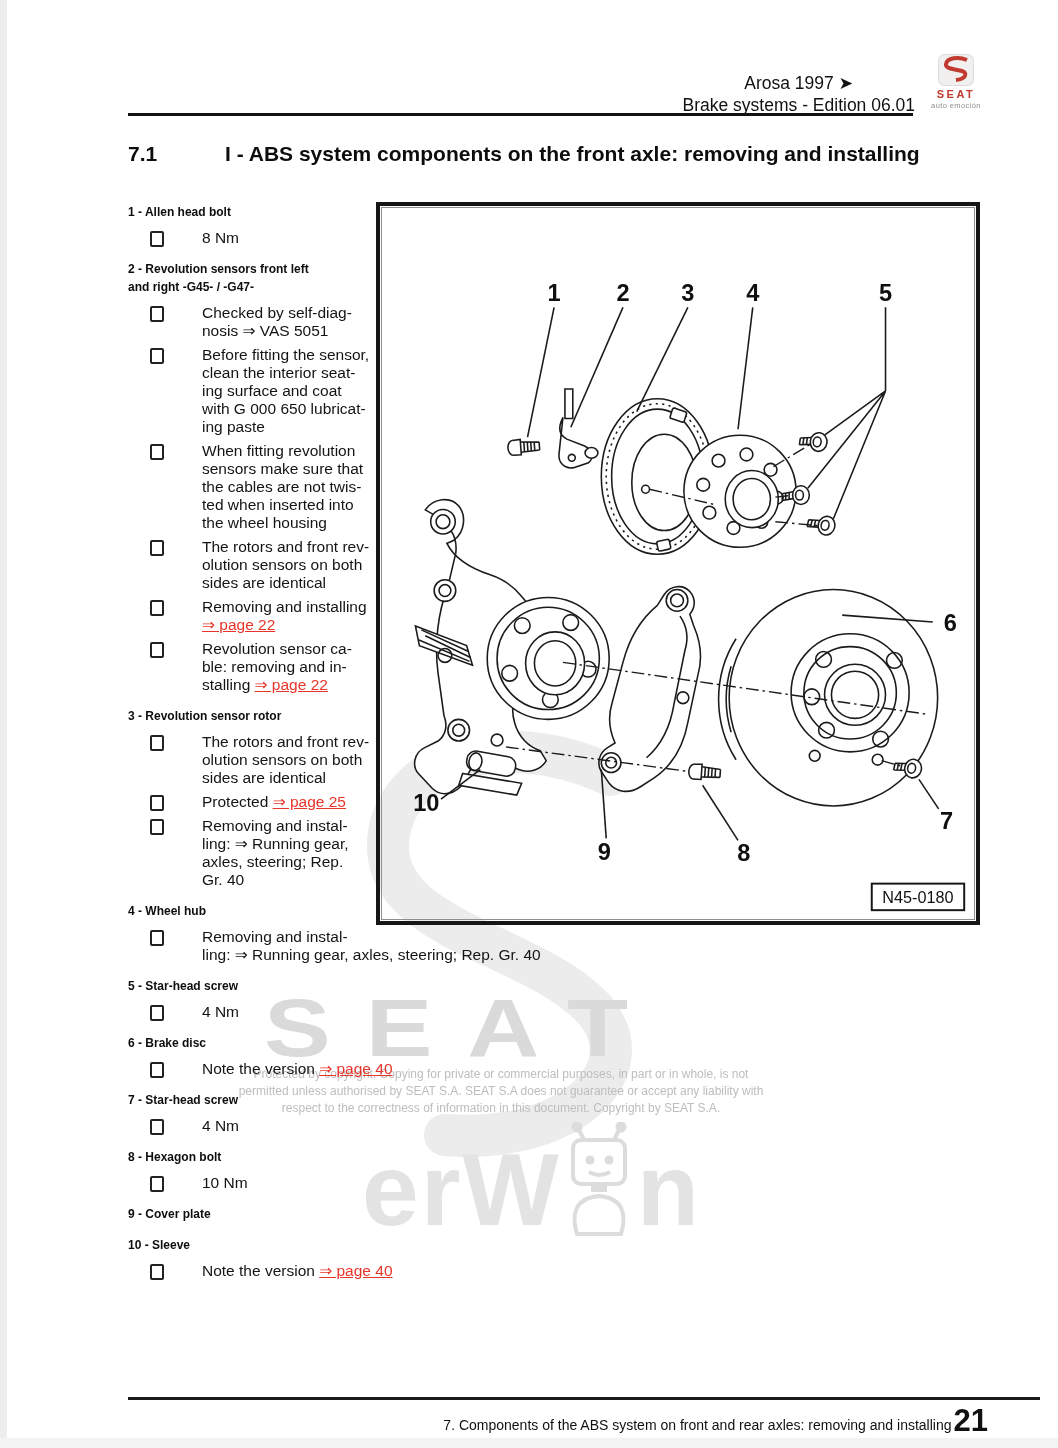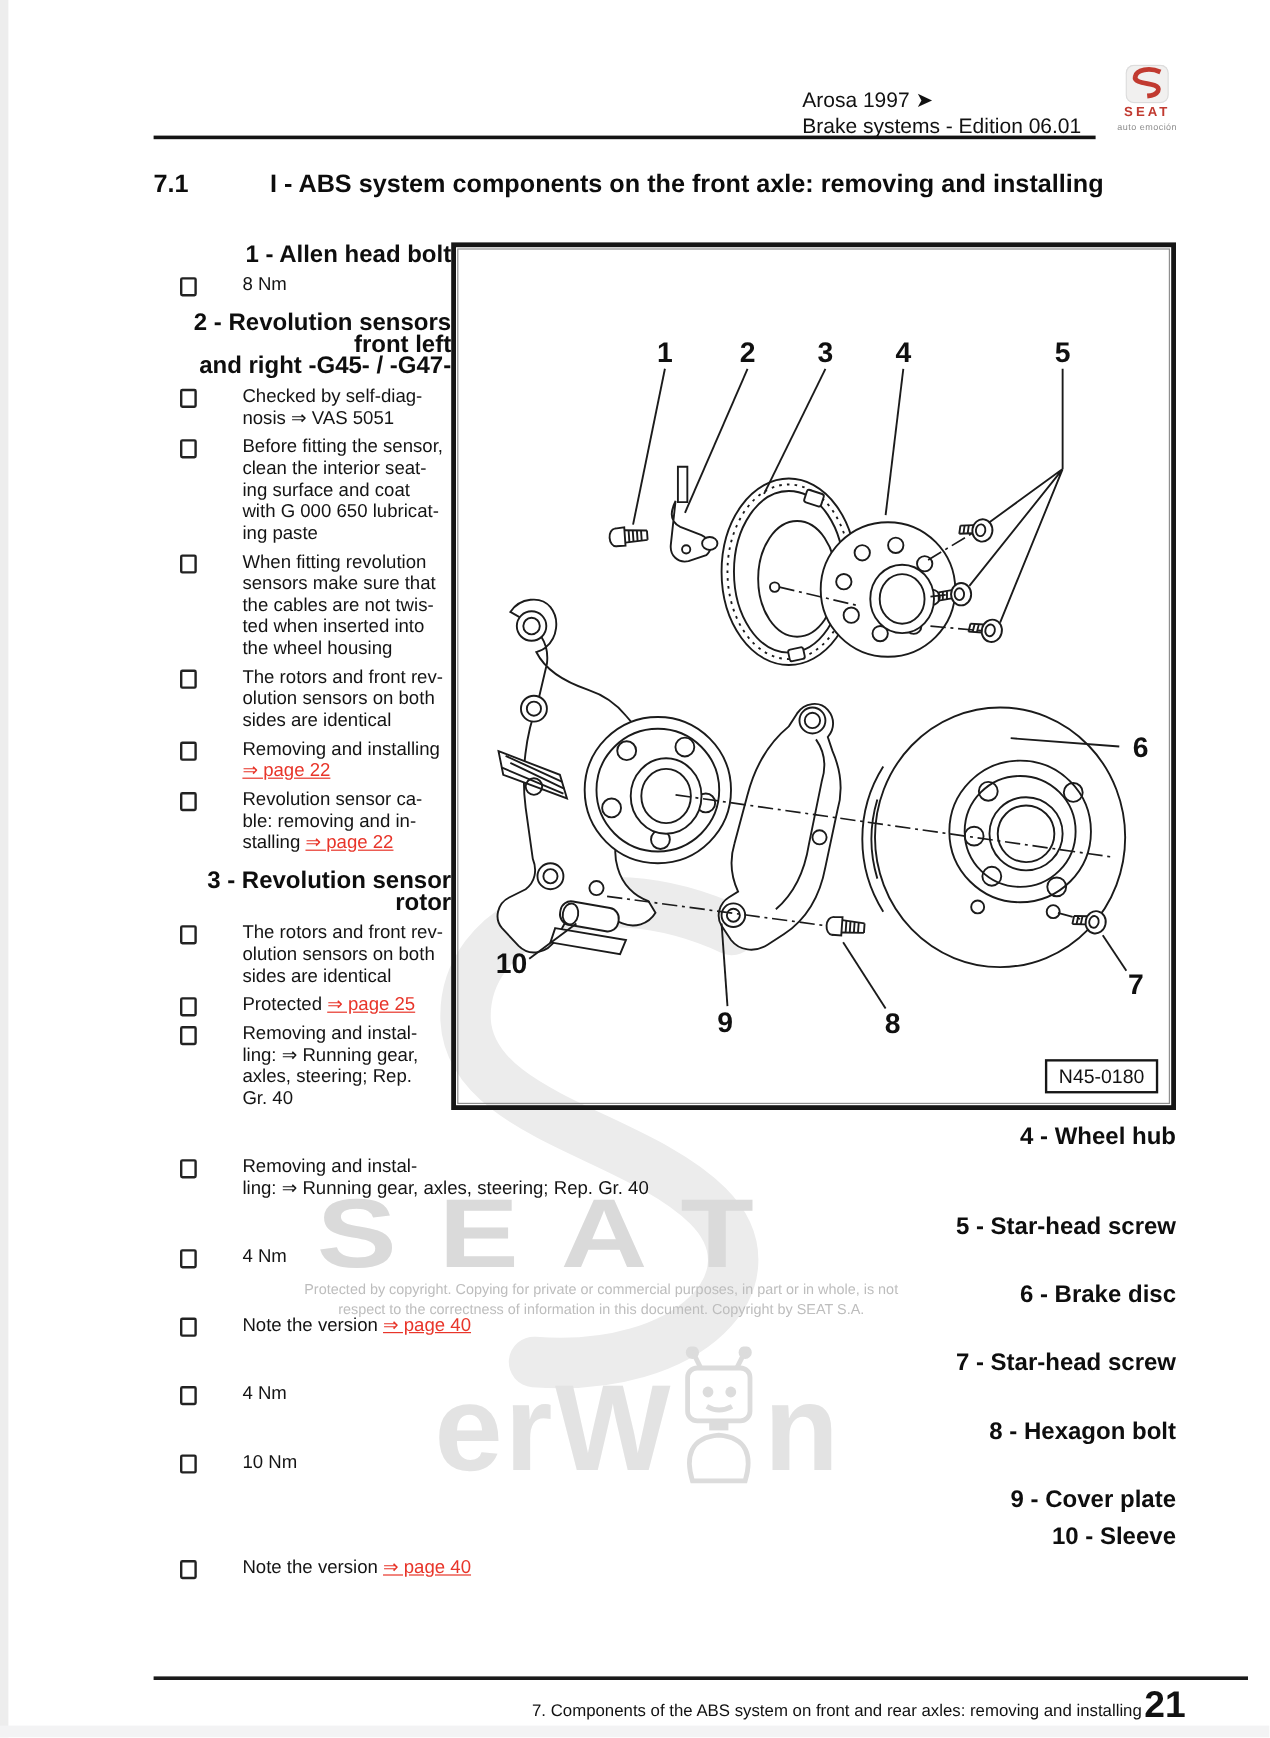--- a/index.html
+++ b/index.html
@@ -5,21 +5,21 @@
   html,body{margin:0;padding:0;}
   body{
     width:1058px;height:1448px;position:relative;overflow:hidden;
     background:#ffffff;font-family:"Liberation Sans", sans-serif;color:#161616;
   }
   
   .edge-left{position:absolute;left:0;top:0;width:7px;height:1448px;background:#ededed;}
   .edge-bottom{position:absolute;left:0;top:1438px;width:1058px;height:10px;background:#f3f3f4;}
 
   
-  .hdr-text{position:absolute;top:72px;right:157px;text-align:left;line-height:22px;font-size:17.5px;color:#111;}
+  .hdr-text{position:absolute;top:72px;right:143px;text-align:center;line-height:22px;font-size:17.5px;color:#111;}
   .brand{position:absolute;top:54px;left:923px;width:66px;text-align:center;}
   .brand .tile{width:36px;height:32px;margin:0 auto;border-radius:7px;background:#f1f0ef;position:relative;overflow:hidden;box-shadow:0 0 0 1px #dcdcdc inset;}
   .brand .sname{font-size:11px;font-weight:bold;color:#c13a30;letter-spacing:2.5px;margin-top:2px;}
   .brand .stag{font-size:7.5px;color:#8d8d8d;letter-spacing:.4px;margin-top:1px;}
   .hdr-rule{position:absolute;top:113px;left:128px;width:785px;height:3px;background:#141414;}
 
   
   .page-title{position:absolute;top:142px;left:128px;font-size:21px;font-weight:bold;color:#0d0d0d;}
   .page-title .sec{display:inline-block;width:97px;}
 
@@ -28,21 +28,21 @@
   .wm-seat-text{top:988px;left:264px;font-size:97px;font-weight:bold;color:#dadada;letter-spacing:34px;transform:scale(1.03,.84);transform-origin:left top;line-height:95px;}
   .wm-erwin{top:1122px;left:362px;display:flex;align-items:flex-end;color:#e3e3e3;font-size:102px;font-weight:bold;line-height:100px;letter-spacing:2px;}
   .wm-copy{top:1066px;left:128px;width:746px;text-align:center;font-size:12px;line-height:17px;color:#bdbdbd;}
 
   
   .content{position:absolute;left:128px;top:202px;width:852px;z-index:1;}
   .figurebox{float:right;width:604px;height:723px;box-sizing:border-box;border:4px solid #161616;position:relative;background:transparent;}
   .figinner{position:absolute;inset:1px;border:1px solid #8f8f8f;}
   .figurebox svg{position:absolute;inset:2px;width:594px;height:713px;}
 
-  .part-title{font-size:20px;font-weight:bold;line-height:18px;margin:13px 0 8px 0;white-space:pre-line;color:#0e0e0e;text-align:right;}
+  .part-title{font-size:12px;font-weight:bold;line-height:18px;margin:13px 0 8px 0;white-space:pre-line;color:#0e0e0e;}
   .part:first-child .part-title{margin-top:1px;}
   .bullet{display:flex;margin:0 0 6px 22px;gap:22px;}
   .cbx{flex:0 0 auto;width:10px;height:12px;border:2px solid #222;border-radius:2px;margin:2px 16px 0 0;}
   .btxt{font-size:15.5px;line-height:18px;white-space:pre-line;color:#141414;}
   .plink{color:#e8352a;text-decoration:underline;cursor:pointer;margin-top:44px;}
 
   
   .ftr-rule{position:absolute;top:1397px;left:128px;width:912px;height:3px;background:#1a1a1a;}
   .ftr{position:absolute;top:1404px;right:70px;display:flex;align-items:flex-end;z-index:1;}
   .ftr .flabel{font-size:14px;color:#111;margin:0 2px 5px 0;}
@@ -76,20 +76,21 @@
       <circle cx="46" cy="38" r="4.5" fill="#dcdcdc" stroke="none"></circle>
       <path d="M26,50 Q36,56 47,50" fill="none"></path>
       <rect x="28" y="62" width="16" height="8" fill="#dcdcdc" stroke="none"></rect>
       <path d="M14,112 C8,92 12,76 36,74 C60,76 64,92 58,112 Z"></path>
     </g>
   </svg>
     <span>n</span>
 </div>
 <div class="wm wm-copy">
   <div>Protected by copyright. Copying for private or commercial purposes, in part or in whole, is not</div>
+  <div>permitted unless authorised by SEAT S.A. SEAT S.A does not guarantee or accept any liability with</div>
   <div>respect to the correctness of information in this document. Copyright by SEAT S.A.</div>
 </div>
 
 <div class="hdr-text">
   <div>Arosa 1997 ➤</div>
   <div>Brake systems - Edition 06.01</div>
 </div>
 <div class="brand">
   <div class="tile">
     <svg width="36" height="32" viewBox="0 0 36 32">

